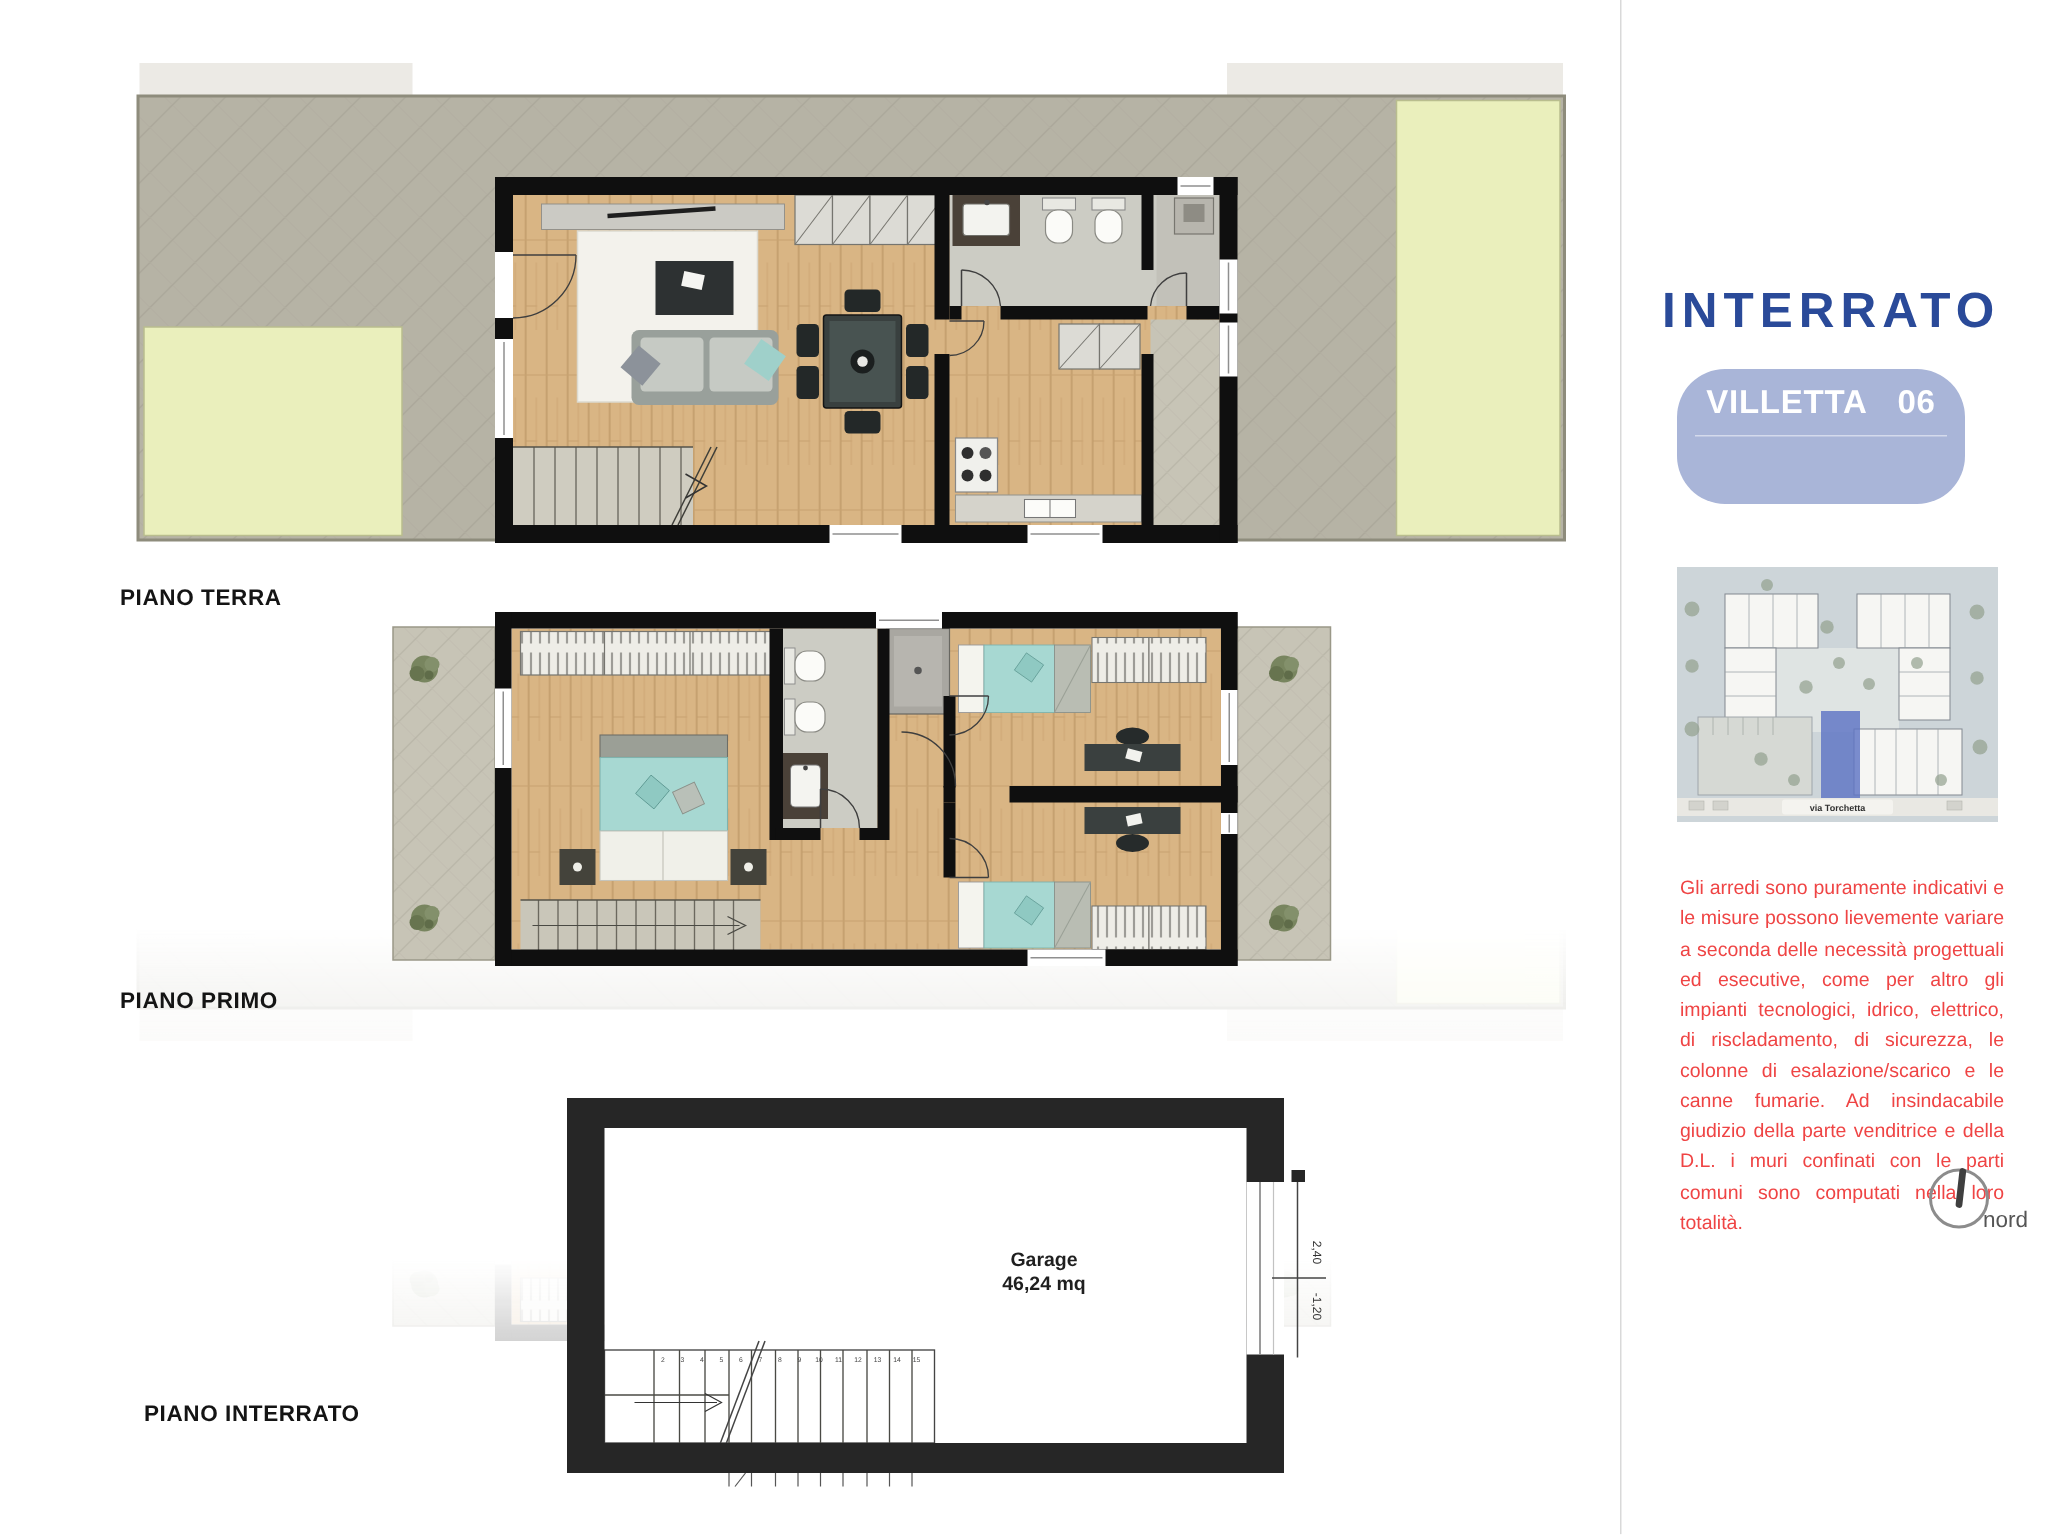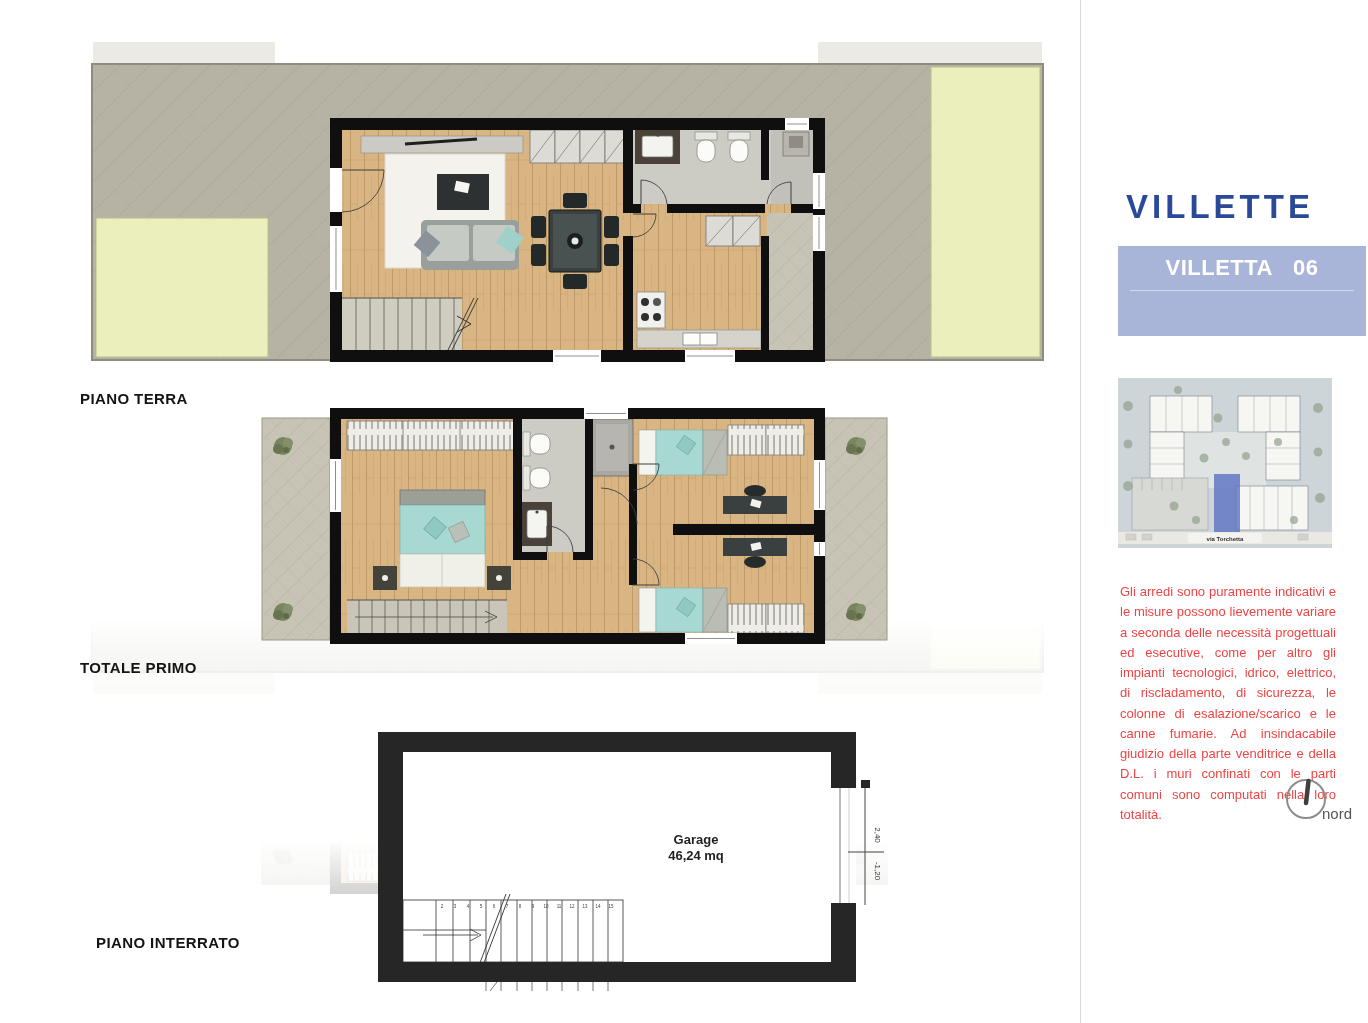--- a/index.html
+++ b/index.html
@@ -22,21 +22,21 @@
   .thin{stroke:#4a4a45;stroke-width:0.9;fill:none;}
   text{font-family:"Liberation Sans",sans-serif;}
   .garage-label{font-size:13px;font-weight:bold;fill:#1f1f1f;text-anchor:middle;}
   .dim-label{font-size:8px;fill:#333;text-anchor:middle;}
   .stair-num{font-size:4.5px;fill:#444;text-anchor:middle;}
   .street-label{font-size:6px;font-weight:bold;fill:#2f2f2f;text-anchor:middle;}
   
   .v-divider{position:absolute;left:1080px;top:0;width:1px;height:1023px;background:#d9d9d9;}
   .sidebar-title{position:absolute;left:1108px;top:188px;width:224px;text-align:center;
     font-size:33px;font-weight:bold;letter-spacing:4px;color:#2a4a99;}
-  .unit-card{position:absolute;left:1118px;top:246px;width:248px;height:90px;background:#a9b5d8;color:#fff;}
+  .unit-card{position:absolute;left:1118px;top:246px;width:192px;height:90px;background:#a9b5d8;color:#fff;border-radius:32px;}
   .unit-card .row1{height:44px;display:flex;align-items:center;justify-content:center;gap:20px;
     font-weight:bold;font-size:22px;letter-spacing:.5px;}
   .unit-card .divider{border-top:1px solid rgba(255,255,255,.5);margin:0 12px;}
   .unit-card .row2{height:44px;display:flex;align-items:center;justify-content:space-between;padding:0 9px;}
   .unit-card .sup-label{font-weight:bold;font-size:13.5px;}
   .unit-card .sup-value{font-weight:bold;font-size:22px;}
   .site-map{position:absolute;left:1118px;top:378px;width:214px;height:170px;}
   .disclaimer{position:absolute;left:1120px;top:582px;width:216px;font-size:13px;line-height:1.56;
     color:#ef4444;text-align:justify;margin:0;}
   .north{position:absolute;left:1284px;top:776px;width:84px;height:50px;}
@@ -365,21 +365,21 @@
           <line class="glz" x1="564.5" y1="58" x2="564.5" y2="104"></line>
       <rect class="win" x="559" y="138" width="11" height="14"></rect>
           <line class="glz" x1="564.5" y1="139" x2="564.5" y2="151"></line>
       <rect class="win" x="329" y="4" width="44" height="11"></rect>
           <line class="glz" x1="331" y1="9.5" x2="371" y2="9.5"></line>
       <rect class="win" x="430" y="229" width="52" height="11"></rect>
           <line class="glz" x1="432" y1="234.5" x2="480" y2="234.5"></line>
     </g>
   </svg>
   </div>
-  <span class="plan-label" style="left:80px;top:643px;">TOTALE PRIMO</span>
+  <span class="plan-label" style="left:80px;top:643px;">PIANO PRIMO</span>
 
   <div class="plan" style="left:345px;top:730px;margin-left:33px;">
   <svg width="520" height="262" viewBox="0 0 520 262">
     <rect x="25" y="22" width="428" height="210" fill="#ffffff"></rect>
 
     <g>
       <rect x="25" y="170" width="220" height="62" fill="#fff" stroke="#444" stroke-width="0.9"></rect>
       <line class="thin" x1="25" y1="200" x2="108" y2="200"></line>
       <line class="thin" x1="58" y1="170" x2="58" y2="232"></line>
       <line class="thin" x1="75" y1="170" x2="75" y2="232"></line>
@@ -449,21 +449,21 @@
       <text class="dim-label" x="497" y="141" transform="rotate(90 497 141)">-1,20</text>
     </g>
     <text class="garage-label" x="318" y="114">Garage</text>
     <text class="garage-label" x="318" y="130">46,24 mq</text>
   </svg>
   </div>
   <span class="plan-label" style="left:96px;top:918px;">PIANO INTERRATO</span>
 
   <div class="v-divider"></div>
 
-  <div class="sidebar-title">VILLETTE</div>
+  <div class="sidebar-title">INTERRATO</div>
 
   <div class="unit-card">
     <div class="row1">
       <span>VILLETTA</span>
       <span>06</span>
     </div>
     <div class="divider"></div>
   </div>
 
   <div class="site-map">

